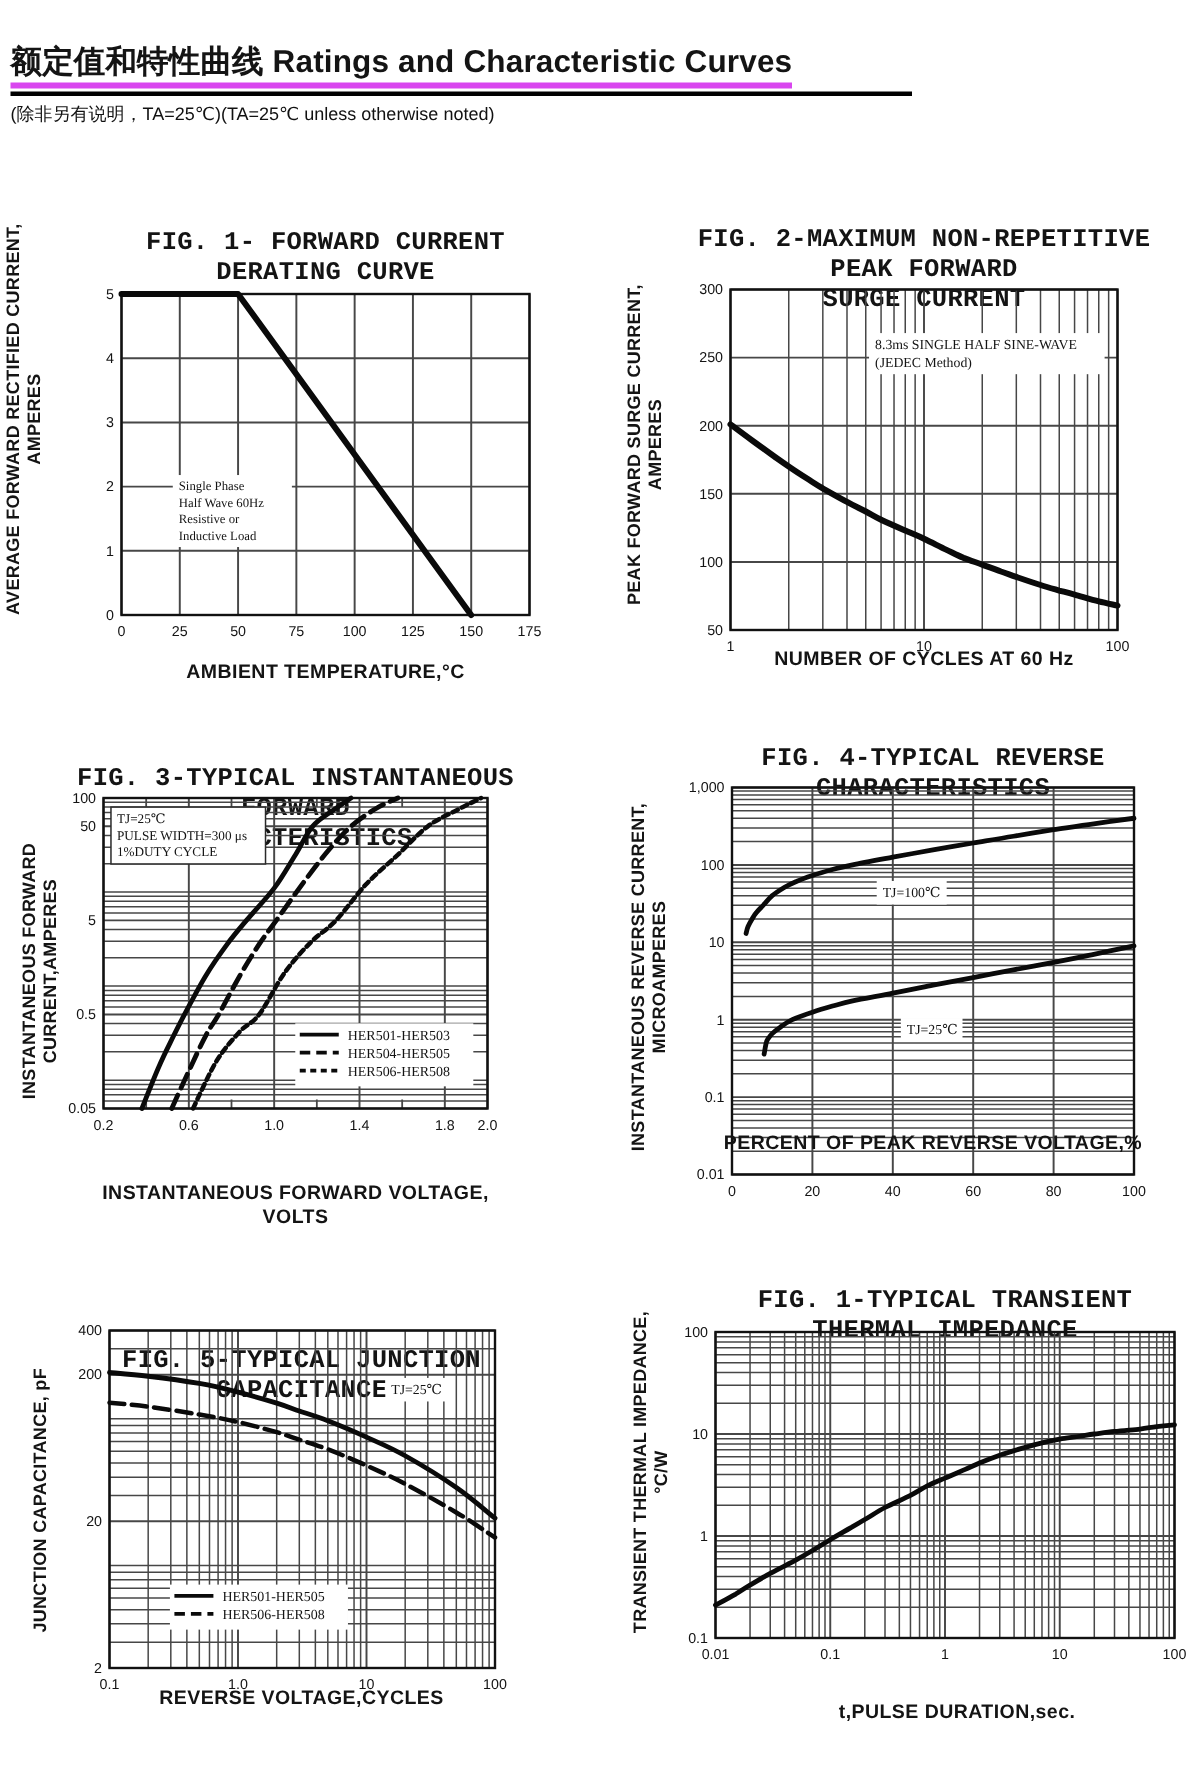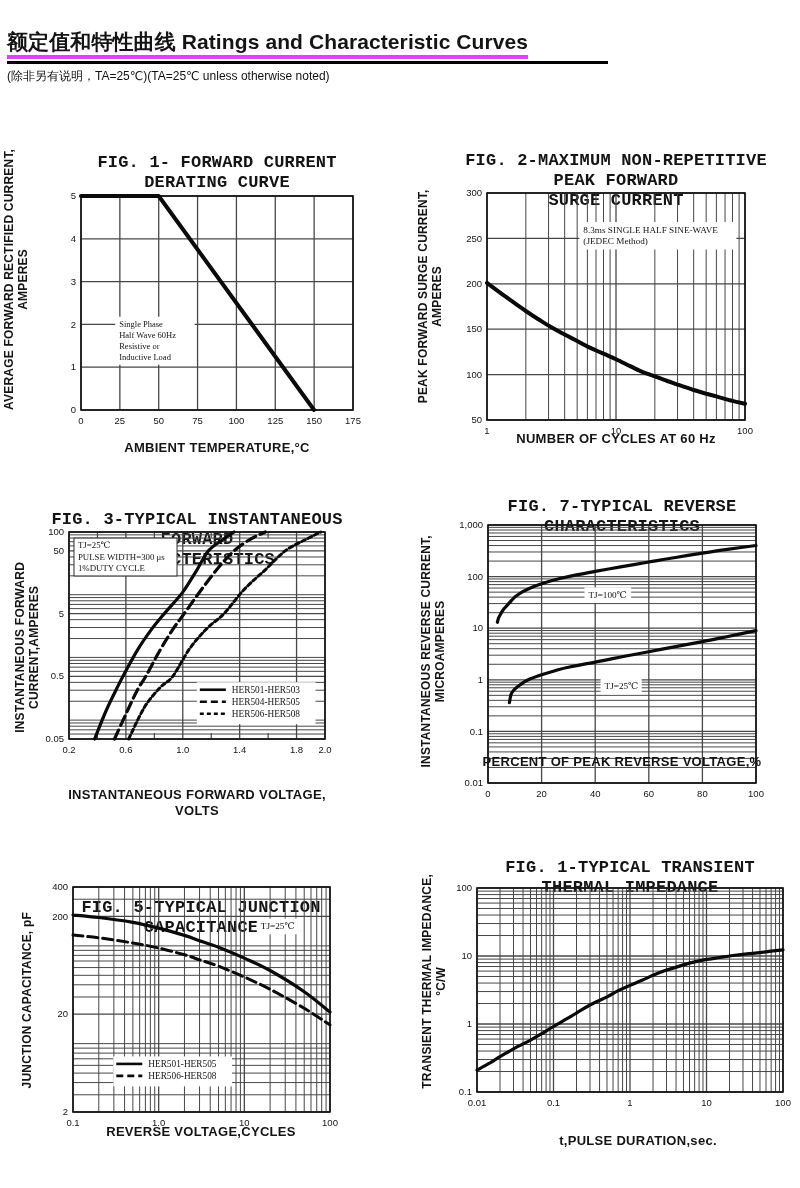--- a/index.html
+++ b/index.html
@@ -201,21 +201,21 @@
     <text x="292" y="230" font-size="9.5" fill="#141414" text-anchor="middle">2.0</text>
     <text x="31" y="12.2" font-size="9.5" fill="#141414" text-anchor="end">100</text>
     <text x="31" y="31.07689878137877" font-size="9.5" fill="#141414" text-anchor="end">50</text>
     <text x="31" y="93.78459918758584" font-size="9.5" fill="#141414" text-anchor="end">5</text>
     <text x="31" y="156.4922995937929" font-size="9.5" fill="#141414" text-anchor="end">0.5</text>
     <text x="31" y="219.2" font-size="9.5" fill="#141414" text-anchor="end">0.05</text>
   </svg>
 <div class="xlab" style="left:37px;top:787px">INSTANTANEOUS FORWARD VOLTAGE,
 VOLTS</div>
 
-<div class="caption" style="left:462px;top:497px">FIG. 7-TYPICAL REVERSE CHARACTERISTICS</div>
+<div class="caption" style="left:462px;top:497px">FIG. 4-TYPICAL REVERSE CHARACTERISTICS</div>
 <div class="ylab" style="left:273px;top:637px;width:320px">INSTANTANEOUS REVERSE CURRENT,
 MICROAMPERES</div>
 <svg class="plot" style="left:452px;top:516px" width="320" height="293">
     <line x1="36" y1="9" x2="36" y2="267" stroke="#474747" stroke-width="1.3"></line>
     <line x1="89.6" y1="9" x2="89.6" y2="267" stroke="#474747" stroke-width="1.3"></line>
     <line x1="143.2" y1="9" x2="143.2" y2="267" stroke="#474747" stroke-width="1.3"></line>
     <line x1="196.79999999999998" y1="9" x2="196.79999999999998" y2="267" stroke="#474747" stroke-width="1.3"></line>
     <line x1="250.4" y1="9" x2="250.4" y2="267" stroke="#474747" stroke-width="1.3"></line>
     <line x1="304" y1="9" x2="304" y2="267" stroke="#474747" stroke-width="1.3"></line>
     <line x1="36" y1="267" x2="304" y2="267" stroke="#474747" stroke-width="1.3"></line>

